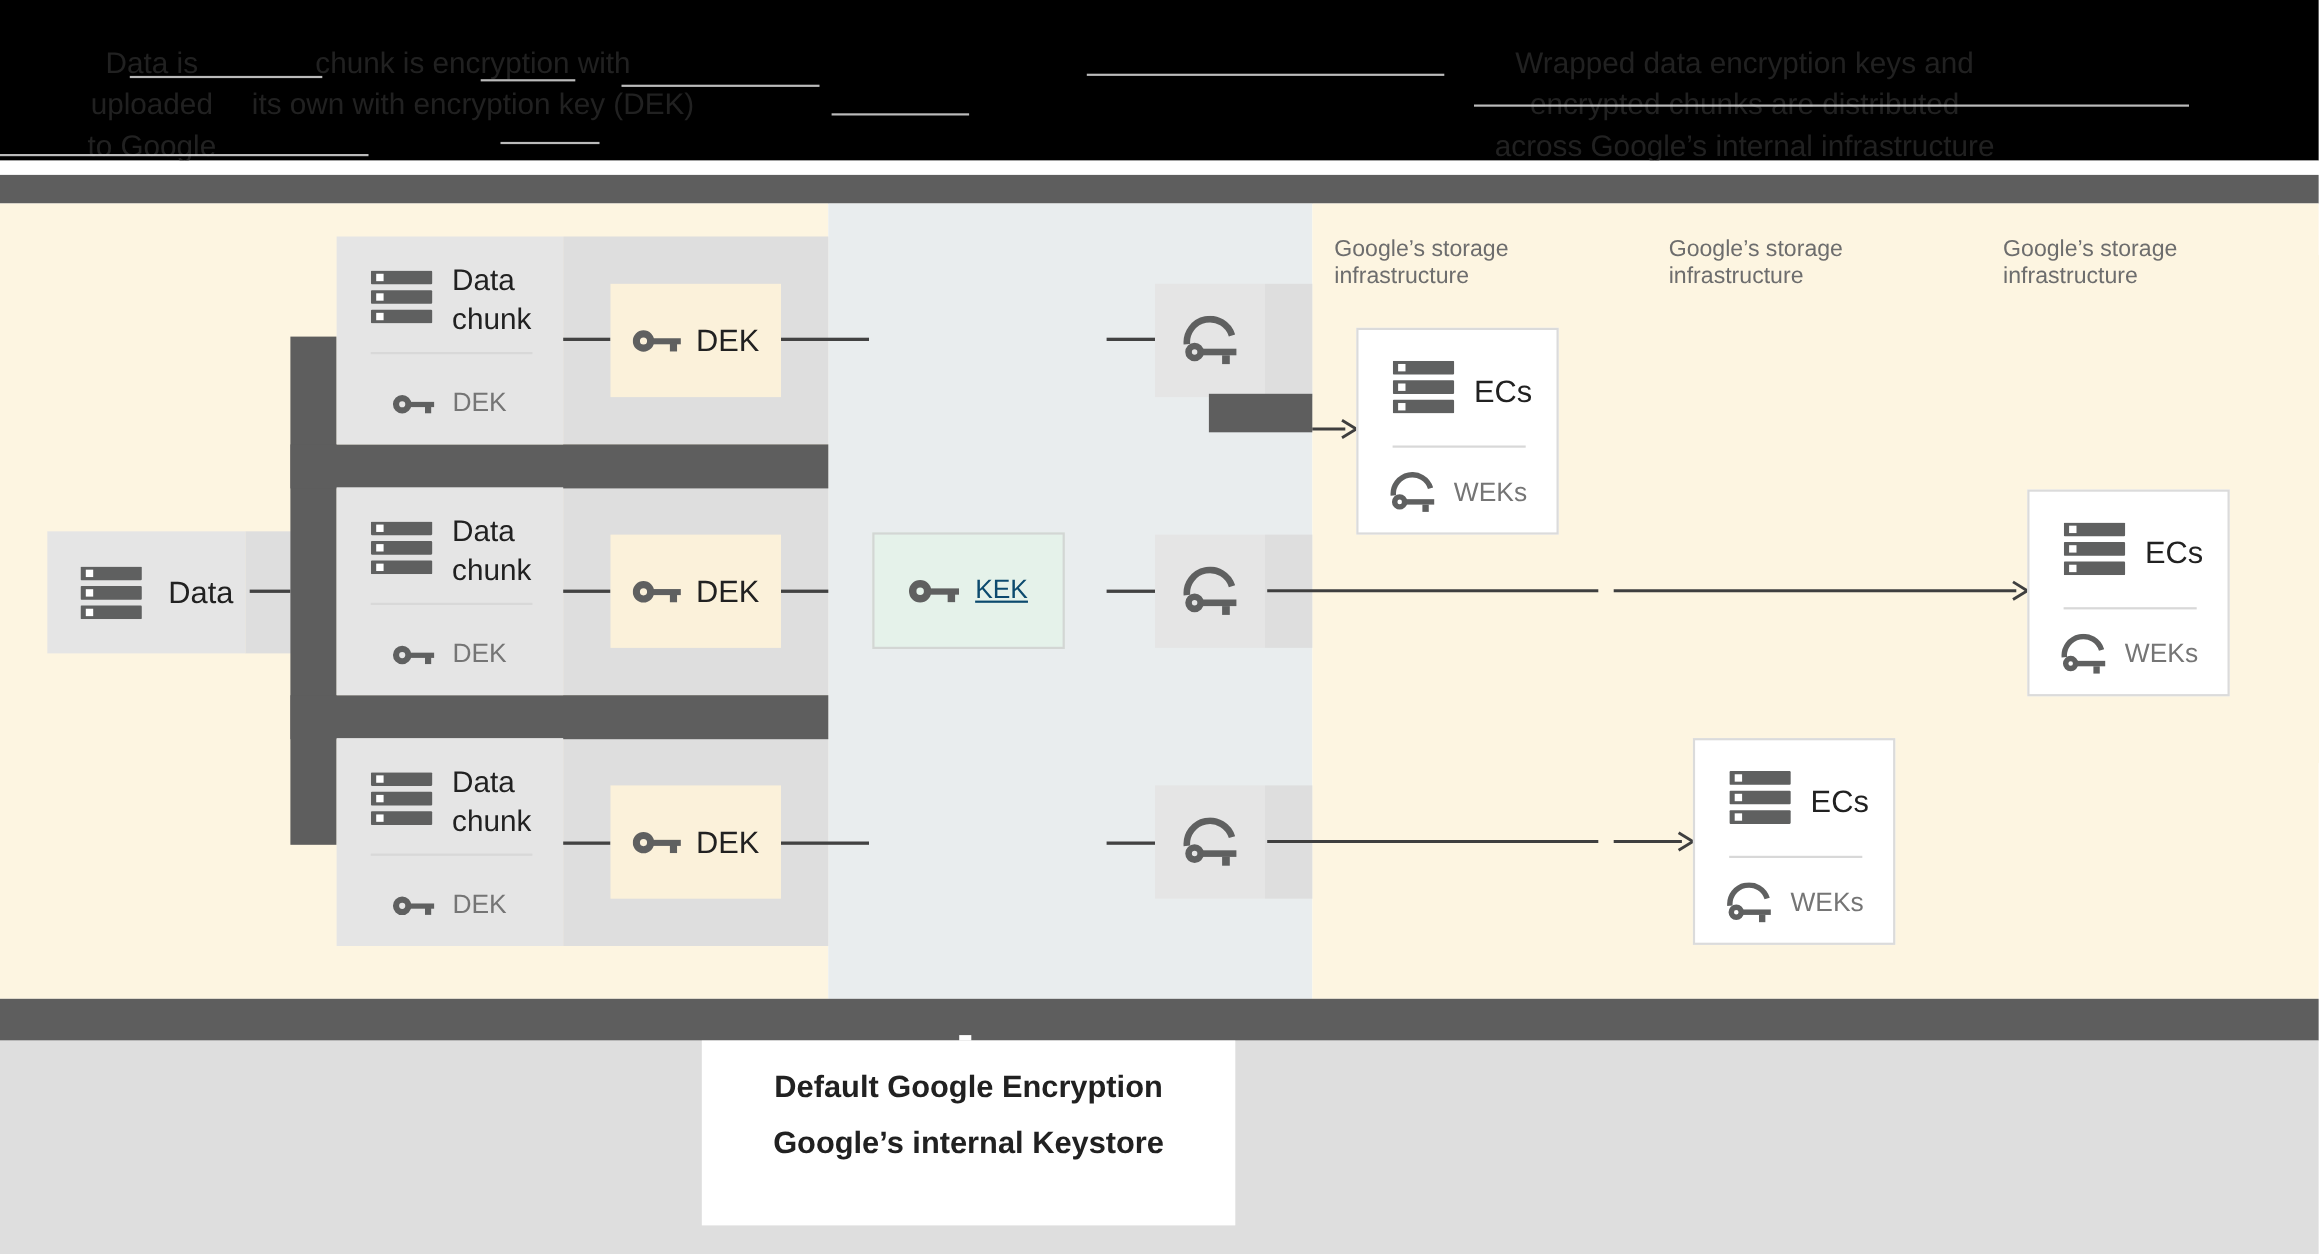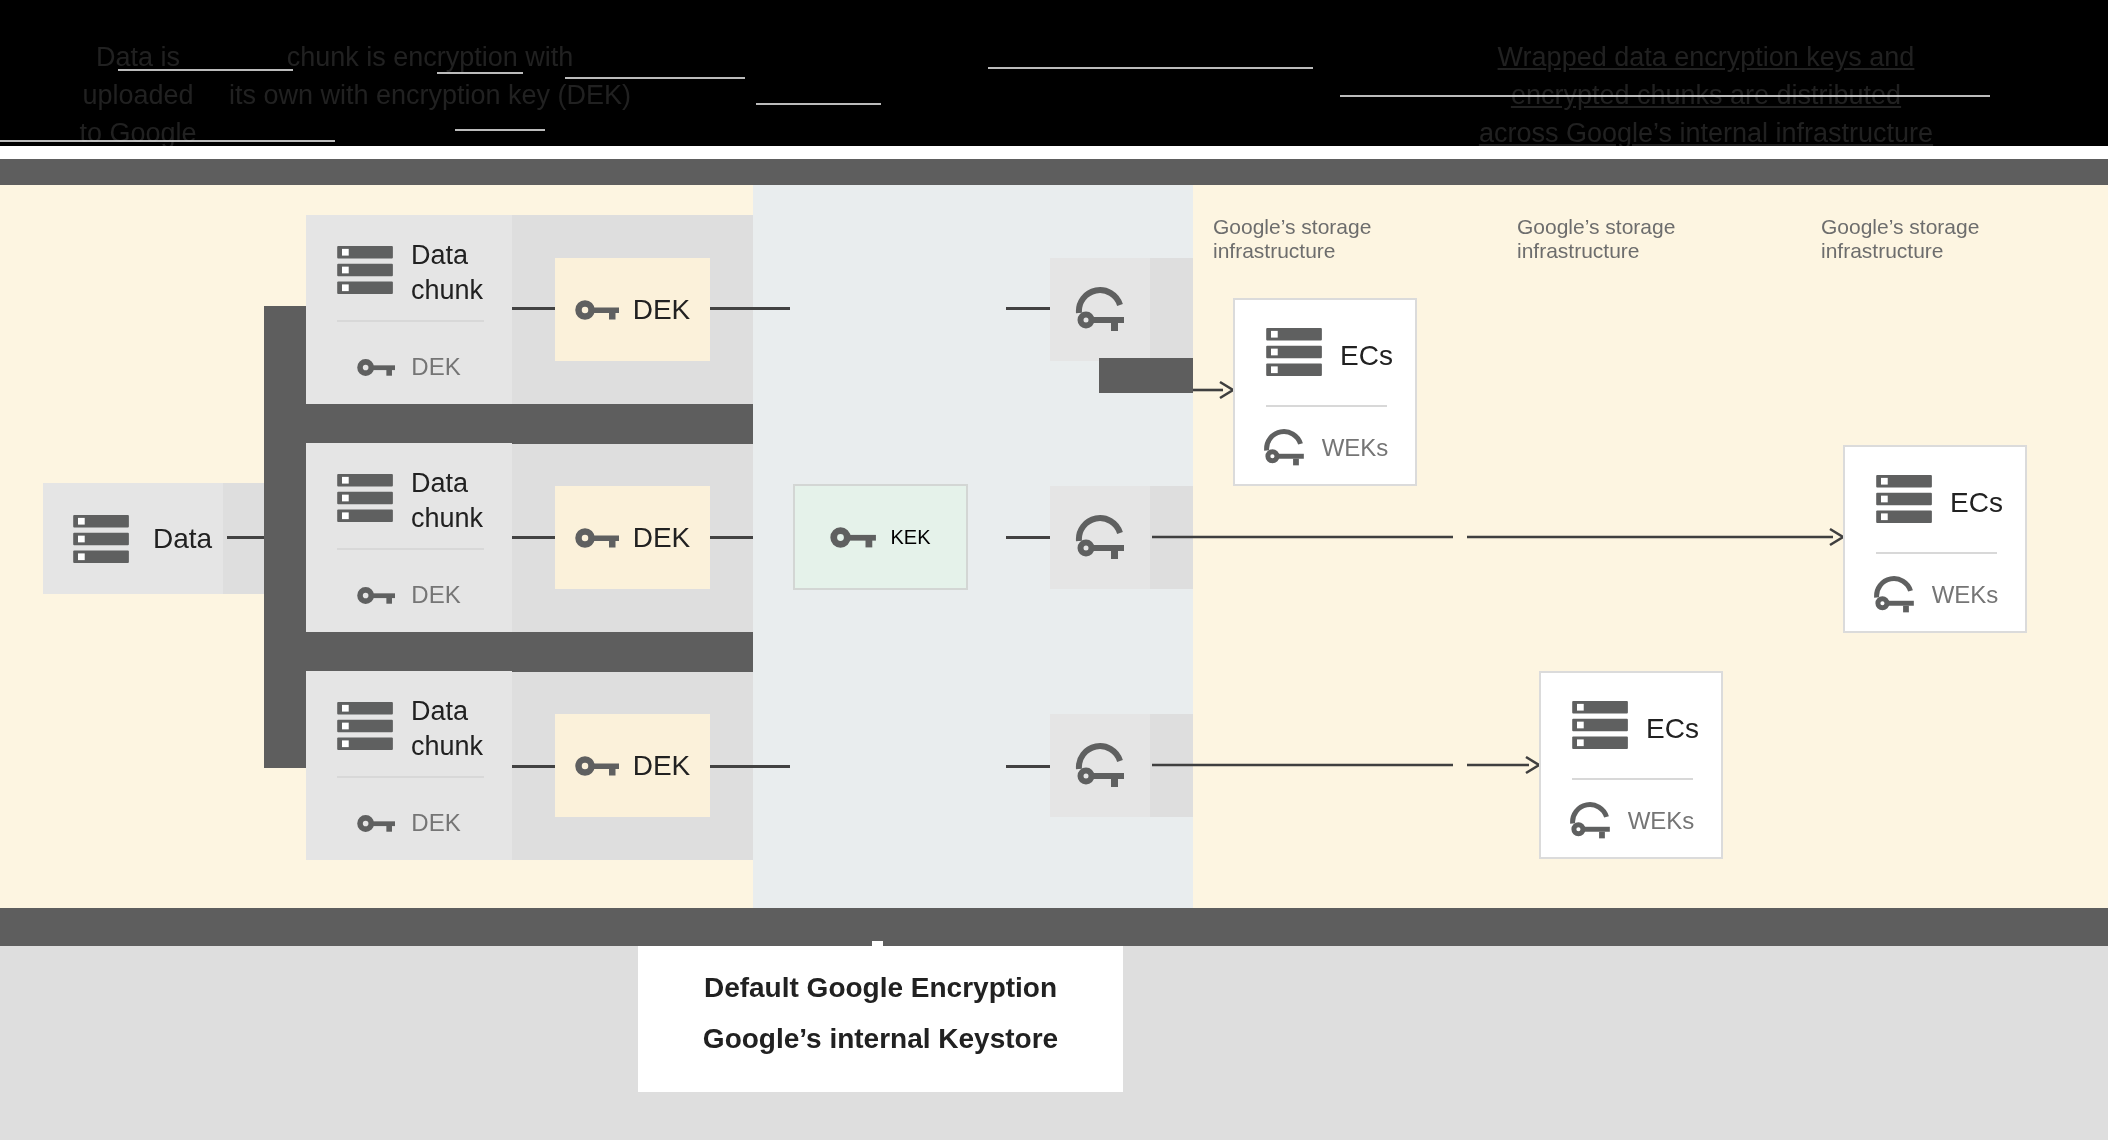--- a/index.html
+++ b/index.html
@@ -35,34 +35,34 @@
   .divider{position:absolute;left:31px;right:28px;height:2px;background:#d8d8d8;top:105px;}
   .keyrow{position:absolute;left:0;right:0;top:128px;height:48px;display:flex;align-items:center;justify-content:center;gap:16px;}
   .gray-label{font-size:24px;color:#757575;}
 
   .data-box{left:43px;top:483px;width:180px;height:111px;display:flex;align-items:center;padding-left:30px;gap:22px;box-sizing:border-box;}
   .data-box .lbl{font-size:28px;color:#212121;}
 
   .dek-box{width:155px;height:103px;background:#fbf1da;display:flex;align-items:center;justify-content:center;gap:14px;}
   .dek-box .lbl{font-size:28px;color:#212121;}
   .kek-box{left:793px;top:484px;width:175px;height:106px;background:#e5f2ea;border:2px solid #d3d6d4;box-sizing:border-box;display:flex;align-items:center;justify-content:center;gap:14px;}
-  .kek-box .lbl{font-size:20px;color:#000000;}
+  .kek-box .lbl{font-size:24px;color:#0c4a6e;text-decoration:underline;}
 
   .wkey-card{width:100px;height:103px;display:flex;align-items:center;justify-content:center;}
   .wkey-ext{width:43px;height:103px;background:#dedede;}
 
   .ecs-card{width:184px;height:188px;border:2px solid #dbdbdb;box-sizing:border-box;background:#ffffff;}
   .ecs-card .srv{position:absolute;left:31px;top:28px;}
   .ecs-card .title{position:absolute;left:105px;top:40px;font-size:28px;color:#212121;}
   .ecs-card .divider{top:105px;}
   .ecs-card .keyrow{top:124px;}
 
   .storage-label{font-size:21px;line-height:24px;color:#6d6d6d;}
 
-  .caption-box{left:638px;top:946px;width:485px;height:146px;background:#ffffff;text-align:center;}
+  .caption-box{left:638px;top:946px;width:485px;height:168px;background:#ffffff;text-align:center;}
   .caption-title{position:absolute;left:0;right:0;top:26px;font-size:28px;font-weight:bold;color:#212121;}
   .caption-body{position:absolute;left:0;right:0;top:78px;font-size:28px;line-height:29px;color:#212121;}
   .caption-body .b2{font-weight:bold;}
 
   svg.icon{display:block;color:#5f6060;}
   .arrow-svg{position:absolute;overflow:visible;}
 </style>
 </head>
 <body>
 
@@ -95,21 +95,21 @@
   <div class="abs hdr">
     <div class="hdr-step" style="left:-72px;width:420px;">
       <div>Data is</div>
       <div>uploaded</div>
       <div>to Google</div>
     </div>
     <div class="hdr-step" style="left:200px;width:460px;">
       <div>chunk is encryption with</div>
       <div>its own with encryption key (DEK)</div>
     </div>
-    <div class="hdr-step" style="left:1376px;width:660px;text-decoration:underline;">
+    <div class="hdr-step" style="left:1256px;width:660px;">
       <div>Wrapped data encryption keys and</div>
       <div>encrypted chunks are distributed</div>
       <div>across Google’s internal infrastructure</div>
     </div>
 
     <div class="artifact" style="left:118px;top:69px;width:175px;"></div>
     <div class="artifact" style="left:437px;top:72px;width:86px;"></div>
     <div class="artifact" style="left:0px;top:140px;width:335px;"></div>
     <div class="artifact" style="left:565px;top:77px;width:180px;"></div>
     <div class="artifact" style="left:756px;top:103px;width:125px;"></div>

